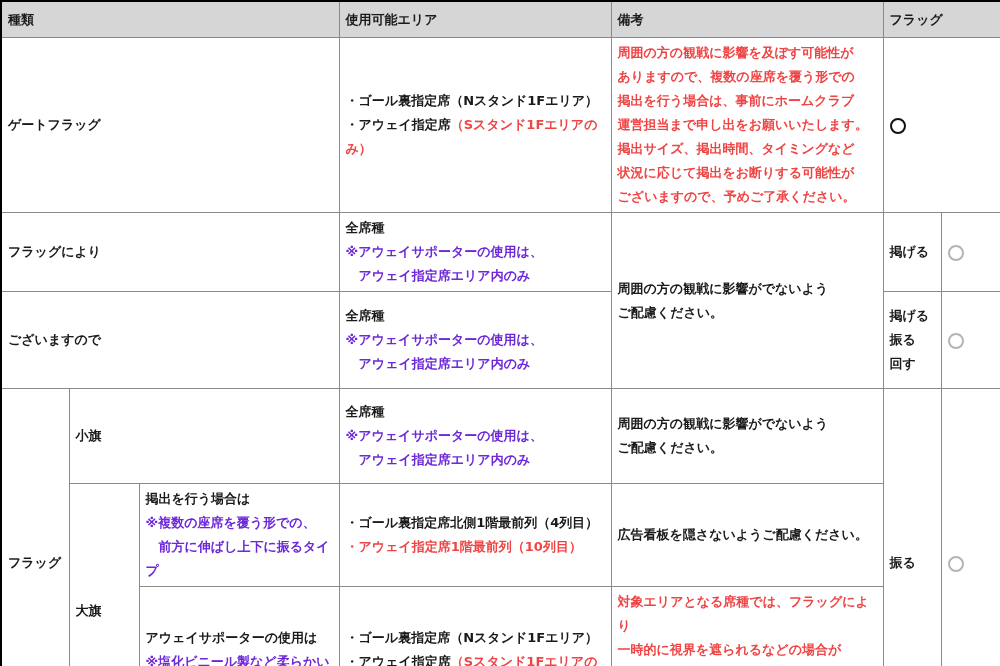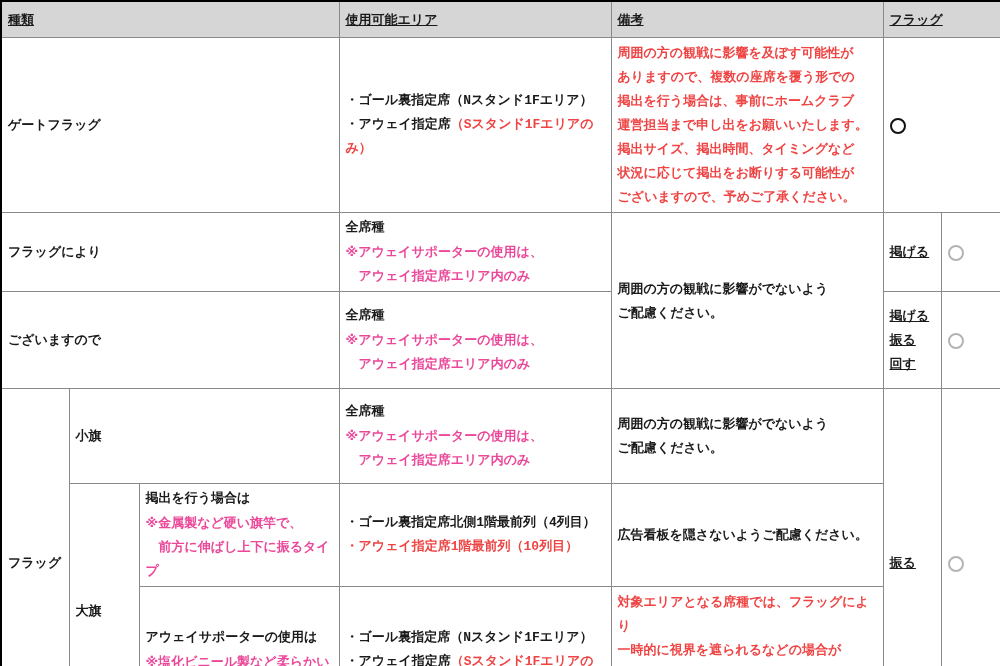--- a/index.html
+++ b/index.html
@@ -16,33 +16,32 @@
     padding:3px 6px;
     line-height:24px;
     text-align:left;
     overflow:hidden;
   }
   thead th{
     background:#d6d6d6;
     height:29px;
     border-bottom:1px solid #6e6e6e;
     font-weight:bold;
-    text-decoration:underline;
   }
   .pre{white-space:pre-line;}
   .red{color:#ef4444;}
-  .blue{color:#ec4899;}
+  .blue{color:#6d28d9;}
   .area-cell{padding-left:8px;}
   .remarks-tight{line-height:21.5px;}
-  .action-cell{line-height:21px;padding-left:6px;text-decoration:underline;}
+  .action-cell{line-height:21px;padding-left:6px;}
   .mark-cell{text-align:center;padding:0;}
   .circle{display:inline-block;border-radius:50%;vertical-align:middle;}
   .circle-dark{width:12px;height:12px;border:2px solid #111;}
   .circle-gray{width:12px;height:12px;border:2px solid #b4b4b4;}
-  .line{line-height:24px;font-family:Liberation Mono, monospace;}
+  .line{line-height:24px;}
 </style>
 </head>
 <body>
 
 <table class="rules">
   <colgroup>
     <col style="width:68px">
       <col style="width:70px">
       <col style="width:200px">
     <col style="width:272px">
@@ -121,21 +120,21 @@
       <td rowspan="3" class="action-cell">振る</td>
       <td rowspan="3" class="mark-cell">
         <span class="circle circle-gray"></span>
       </td>
     </tr>
 
     <tr style="height:98px">
       <td rowspan="2">大旗</td>
       <td>
         <div class="line">掲出を行う場合は</div>
-        <div class="blue pre">※金属製など硬い旗竿で、
+        <div class="blue pre">※複数の座席を覆う形での、
 　前方に伸ばし上下に振るタイプ</div>
       </td>
       <td class="area-cell">
         <div class="line">・ゴール裏指定席北側1階最前列（4列目）</div>
         <div class="line red">・アウェイ指定席1階最前列（10列目）</div>
       </td>
       <td>広告看板を隠さないようご配慮ください。</td>
     </tr>
 
     <tr style="height:95px">

